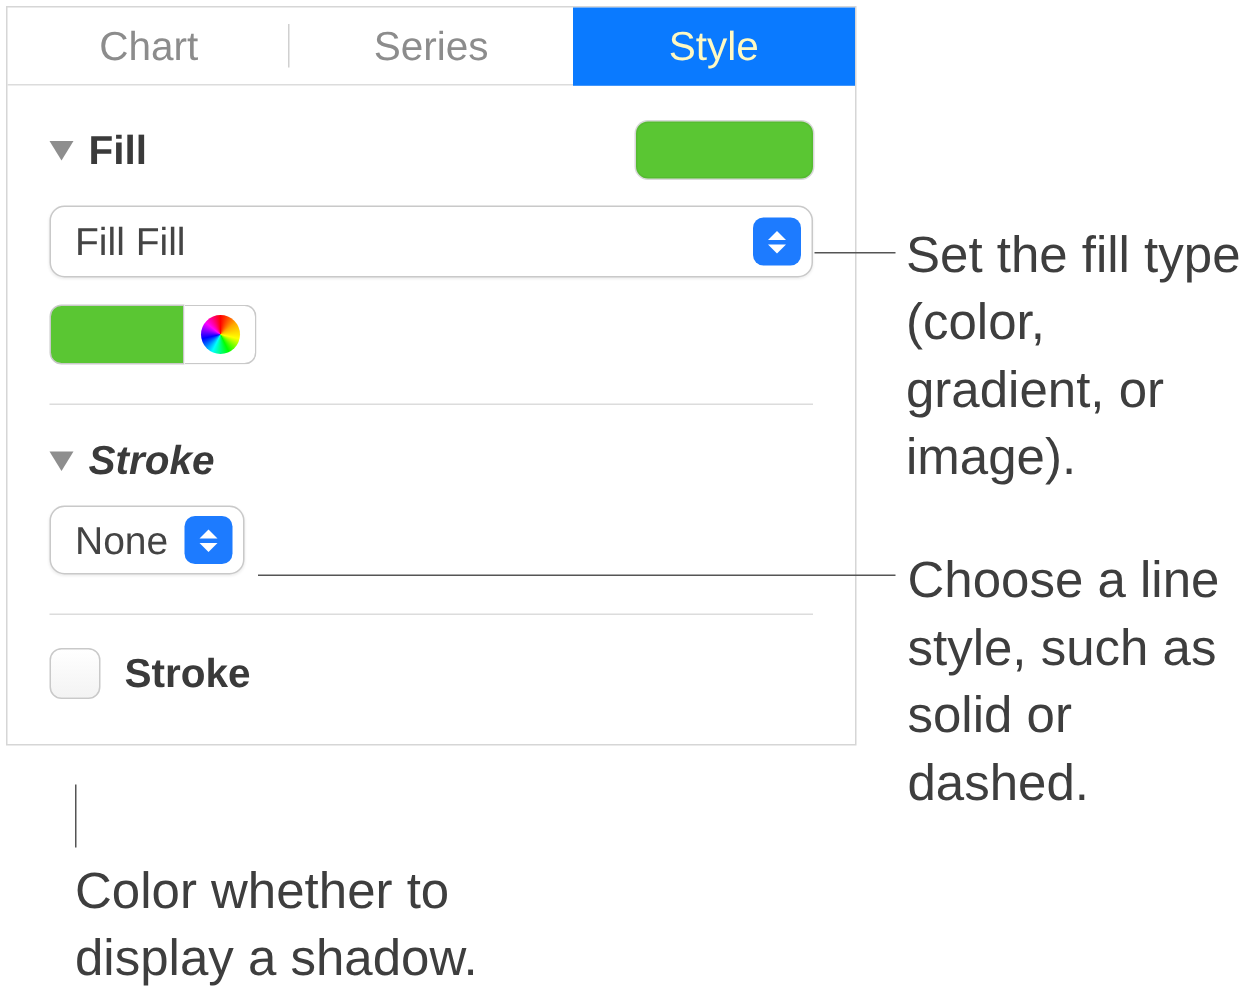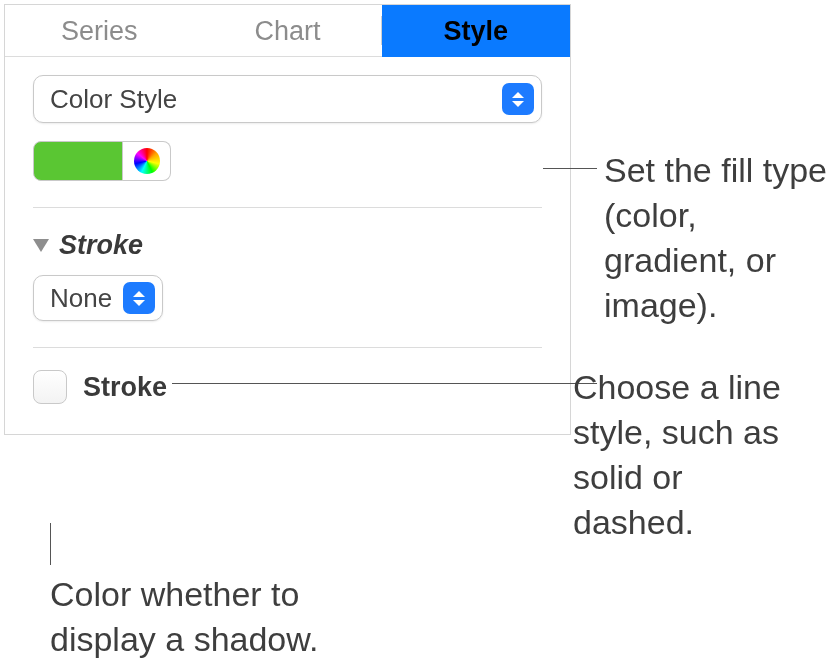--- a/index.html
+++ b/index.html
@@ -36,22 +36,22 @@
   .tab-sep {
     position: absolute;
     right: 0;
     top: 11px;
     bottom: 11px;
     width: 1px;
     background: #d0d0d0;
   }
   .tab.active {
     background: #0a7aff;
-    color: #000000;
-    font-weight: 700;
+    color: #fef9c3;
+    font-weight: 400;
     border-bottom: 1px solid #0a7aff;
     margin-bottom: -1px;
     border-radius: 0;
   }
   .section {
     padding: 0 28px;
   }
   .fill-header {
     display: flex;
     align-items: center;
@@ -202,35 +202,42 @@
     background: #555;
   }
 </style>
 </head>
 <body>
 
 <div class="panel">
 
   <div class="tabs">
     <div class="tab">
-      <span>Series</span>
-    </div>
-    <div class="tab">
       <span>Chart</span>
       <div class="tab-sep"></div>
     </div>
+    <div class="tab">
+      <span>Series</span>
+    </div>
     <div class="tab active">
       <span>Style</span>
     </div>
   </div>
 
   <div class="section">
+    <div class="fill-header">
+      <div class="disclose">
+        <div class="tri"></div>
+        <span class="sec-title">Fill</span>
+      </div>
+      <div class="swatch-big"></div>
+    </div>
 
     <div class="popup popup-full">
-      <span class="label">Color Style</span>
+      <span class="label">Fill Fill</span>
       <div class="popup-btn">
         <div class="caret-up"></div>
         <div class="caret-down"></div>
       </div>
     </div>
 
     <div class="color-row">
       <div class="color-swatch"></div>
       <div class="color-wheel-btn">
         <div class="color-wheel"></div>
@@ -265,16 +272,16 @@
       <span class="sec-title">Stroke</span>
     </div>
   </div>
 
 </div>
 
 <div class="leader" style="left:543px; top:168px; width:54px;"></div>
 <div class="callout" style="left:604px; top:148px; width:225px;">Set the fill type (color, gradient, or image).</div>
 
 <div class="leader" style="left:172px; top:383px; width:425px;"></div>
-<div class="callout" style="left:573px; top:365px; width:225px;">Choose a line style, such as solid or dashed.</div>
+<div class="callout" style="left:605px; top:365px; width:225px;">Choose a line style, such as solid or dashed.</div>
 
 <div class="leader" style="left:50px; top:523px; width:1px; height:42px; background:#555;"></div>
 <div class="callout" style="left:50px; top:572px; width:270px;">Color whether to display a shadow.</div>
 
 </body></html>

